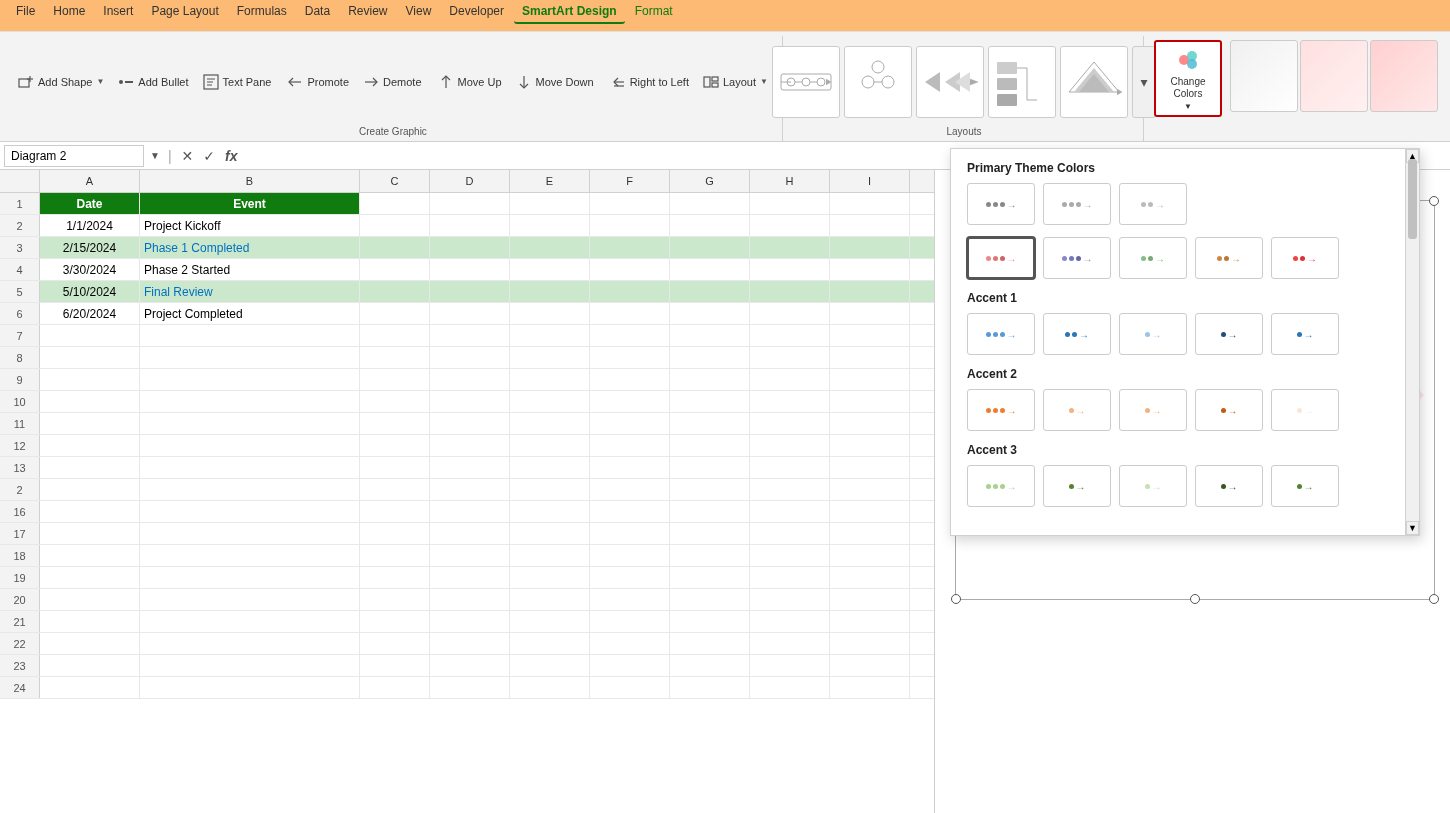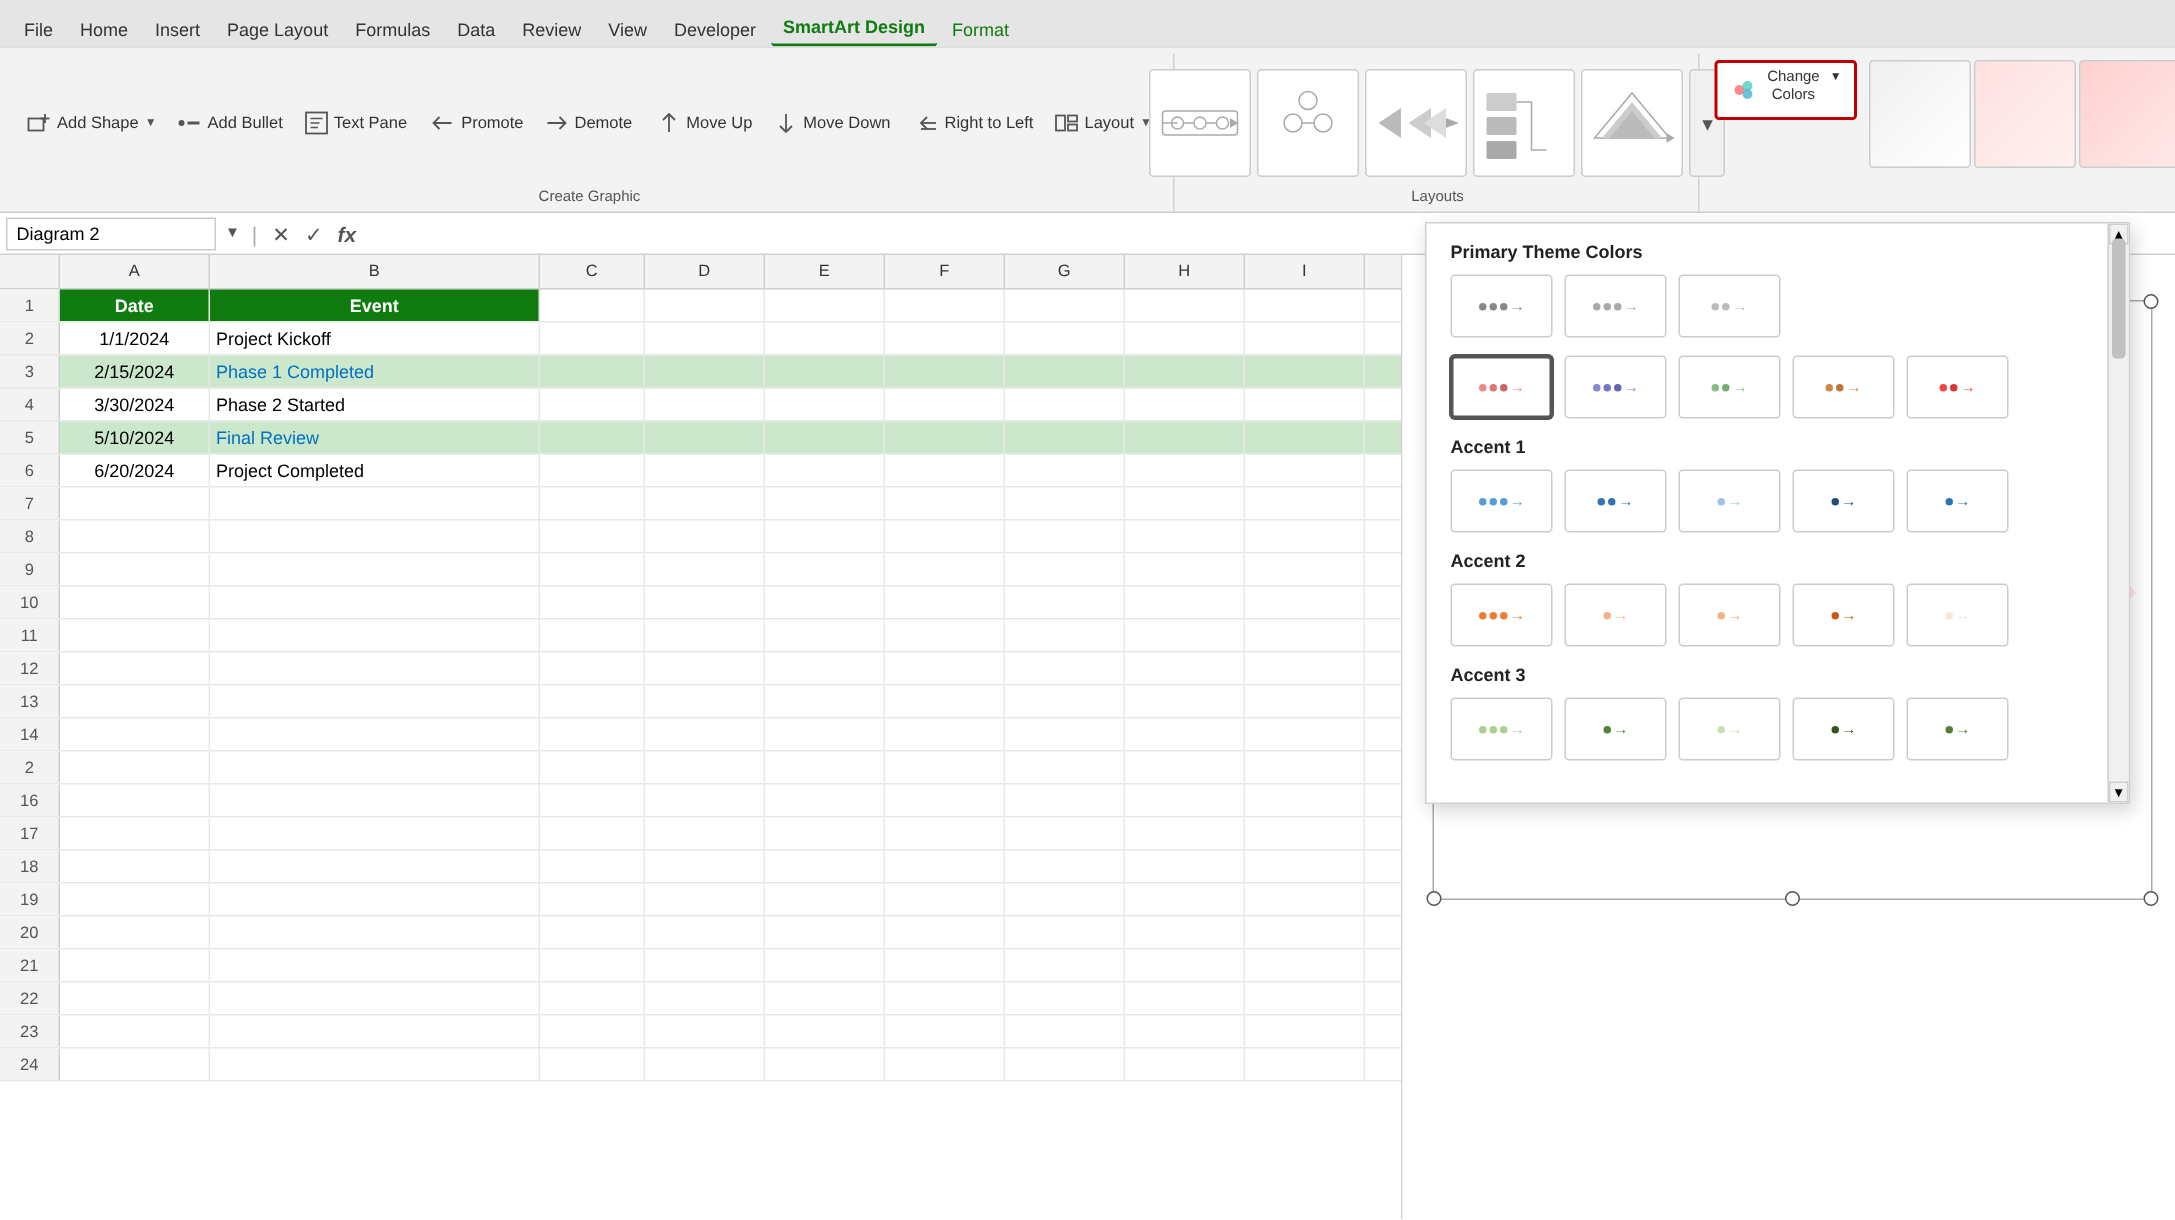--- a/index.html
+++ b/index.html
@@ -1,21 +1,21 @@
 <!DOCTYPE html>
 <html><head>
   <meta charset="utf-8">
   <style>
     * { box-sizing: border-box; margin: 0; padding: 0; }
     body { font-family: 'Segoe UI', Arial, sans-serif; font-size: 12px; background: #fff; overflow: hidden; }
 
     
     .menu-bar {
-      display: flex; align-items: flex-end; height: 32px;
-      background: #e5e5e5; border-bottom: 1px solid #e0e0e0;
+      display: flex; align-items: flex-start; height: 32px;
+      background: #fdba74; border-bottom: 1px solid #e0e0e0;
       padding: 0 8px; gap: 2px;
     }
     .menu-item {
       padding: 4px 8px; cursor: pointer; border-radius: 3px; font-size: 12px; color: #333;
     }
     .menu-item.active { color: #107c10; font-weight: 600; border-bottom: 2px solid #107c10; }
     .menu-item.format-tab { color: #107c10; }
 
     
     .ribbon {
@@ -55,21 +55,21 @@
       border-radius: 3px; cursor: pointer; display: flex; align-items: center; justify-content: center;
     }
     .layouts-dropdown {
       width: 24px; height: 72px; background: #f0f0f0; border: 1px solid #ccc;
       border-radius: 3px; cursor: pointer; display: flex; align-items: center; justify-content: center;
       font-size: 14px; color: #555;
     }
 
     
     .change-colors-btn {
-      display: flex; flex-direction: row; align-items: flex-start; justify-content: center;
+      display: flex; flex-direction: column; align-items: center; justify-content: center;
       padding: 4px 8px; cursor: pointer; border-radius: 3px; min-width: 60px;
       background: #fff; border: 2px solid #c00000; font-size: 10px; color: #333; gap: 2px;
       margin-bottom: 18px;
     }
 
     
     .smartart-styles {
       display: flex; align-items: center; gap: 2px; padding-bottom: 18px;
     }
     .style-thumb {
@@ -560,32 +560,20 @@
       <div class="cell" style="width:220px;"></div>
       <div class="cell" style="width:70px;"></div>
       <div class="cell" style="width:80px;"></div>
       <div class="cell" style="width:80px;"></div>
       <div class="cell" style="width:80px;"></div>
       <div class="cell" style="width:80px;"></div>
       <div class="cell" style="width:80px;"></div>
       <div class="cell" style="width:80px;"></div>
         </div>
         <div class="sheet-row">
-          <div class="row-num">14</div>
-      <div class="cell" style="width:100px;"></div>
-      <div class="cell" style="width:220px;"></div>
-      <div class="cell" style="width:70px;"></div>
-      <div class="cell" style="width:80px;"></div>
-      <div class="cell" style="width:80px;"></div>
-      <div class="cell" style="width:80px;"></div>
-      <div class="cell" style="width:80px;"></div>
-      <div class="cell" style="width:80px;"></div>
-      <div class="cell" style="width:80px;"></div>
-        </div>
-        <div class="sheet-row">
           <div class="row-num">2</div>
       <div class="cell" style="width:100px;"></div>
       <div class="cell" style="width:220px;"></div>
       <div class="cell" style="width:70px;"></div>
       <div class="cell" style="width:80px;"></div>
       <div class="cell" style="width:80px;"></div>
       <div class="cell" style="width:80px;"></div>
       <div class="cell" style="width:80px;"></div>
       <div class="cell" style="width:80px;"></div>
       <div class="cell" style="width:80px;"></div>

